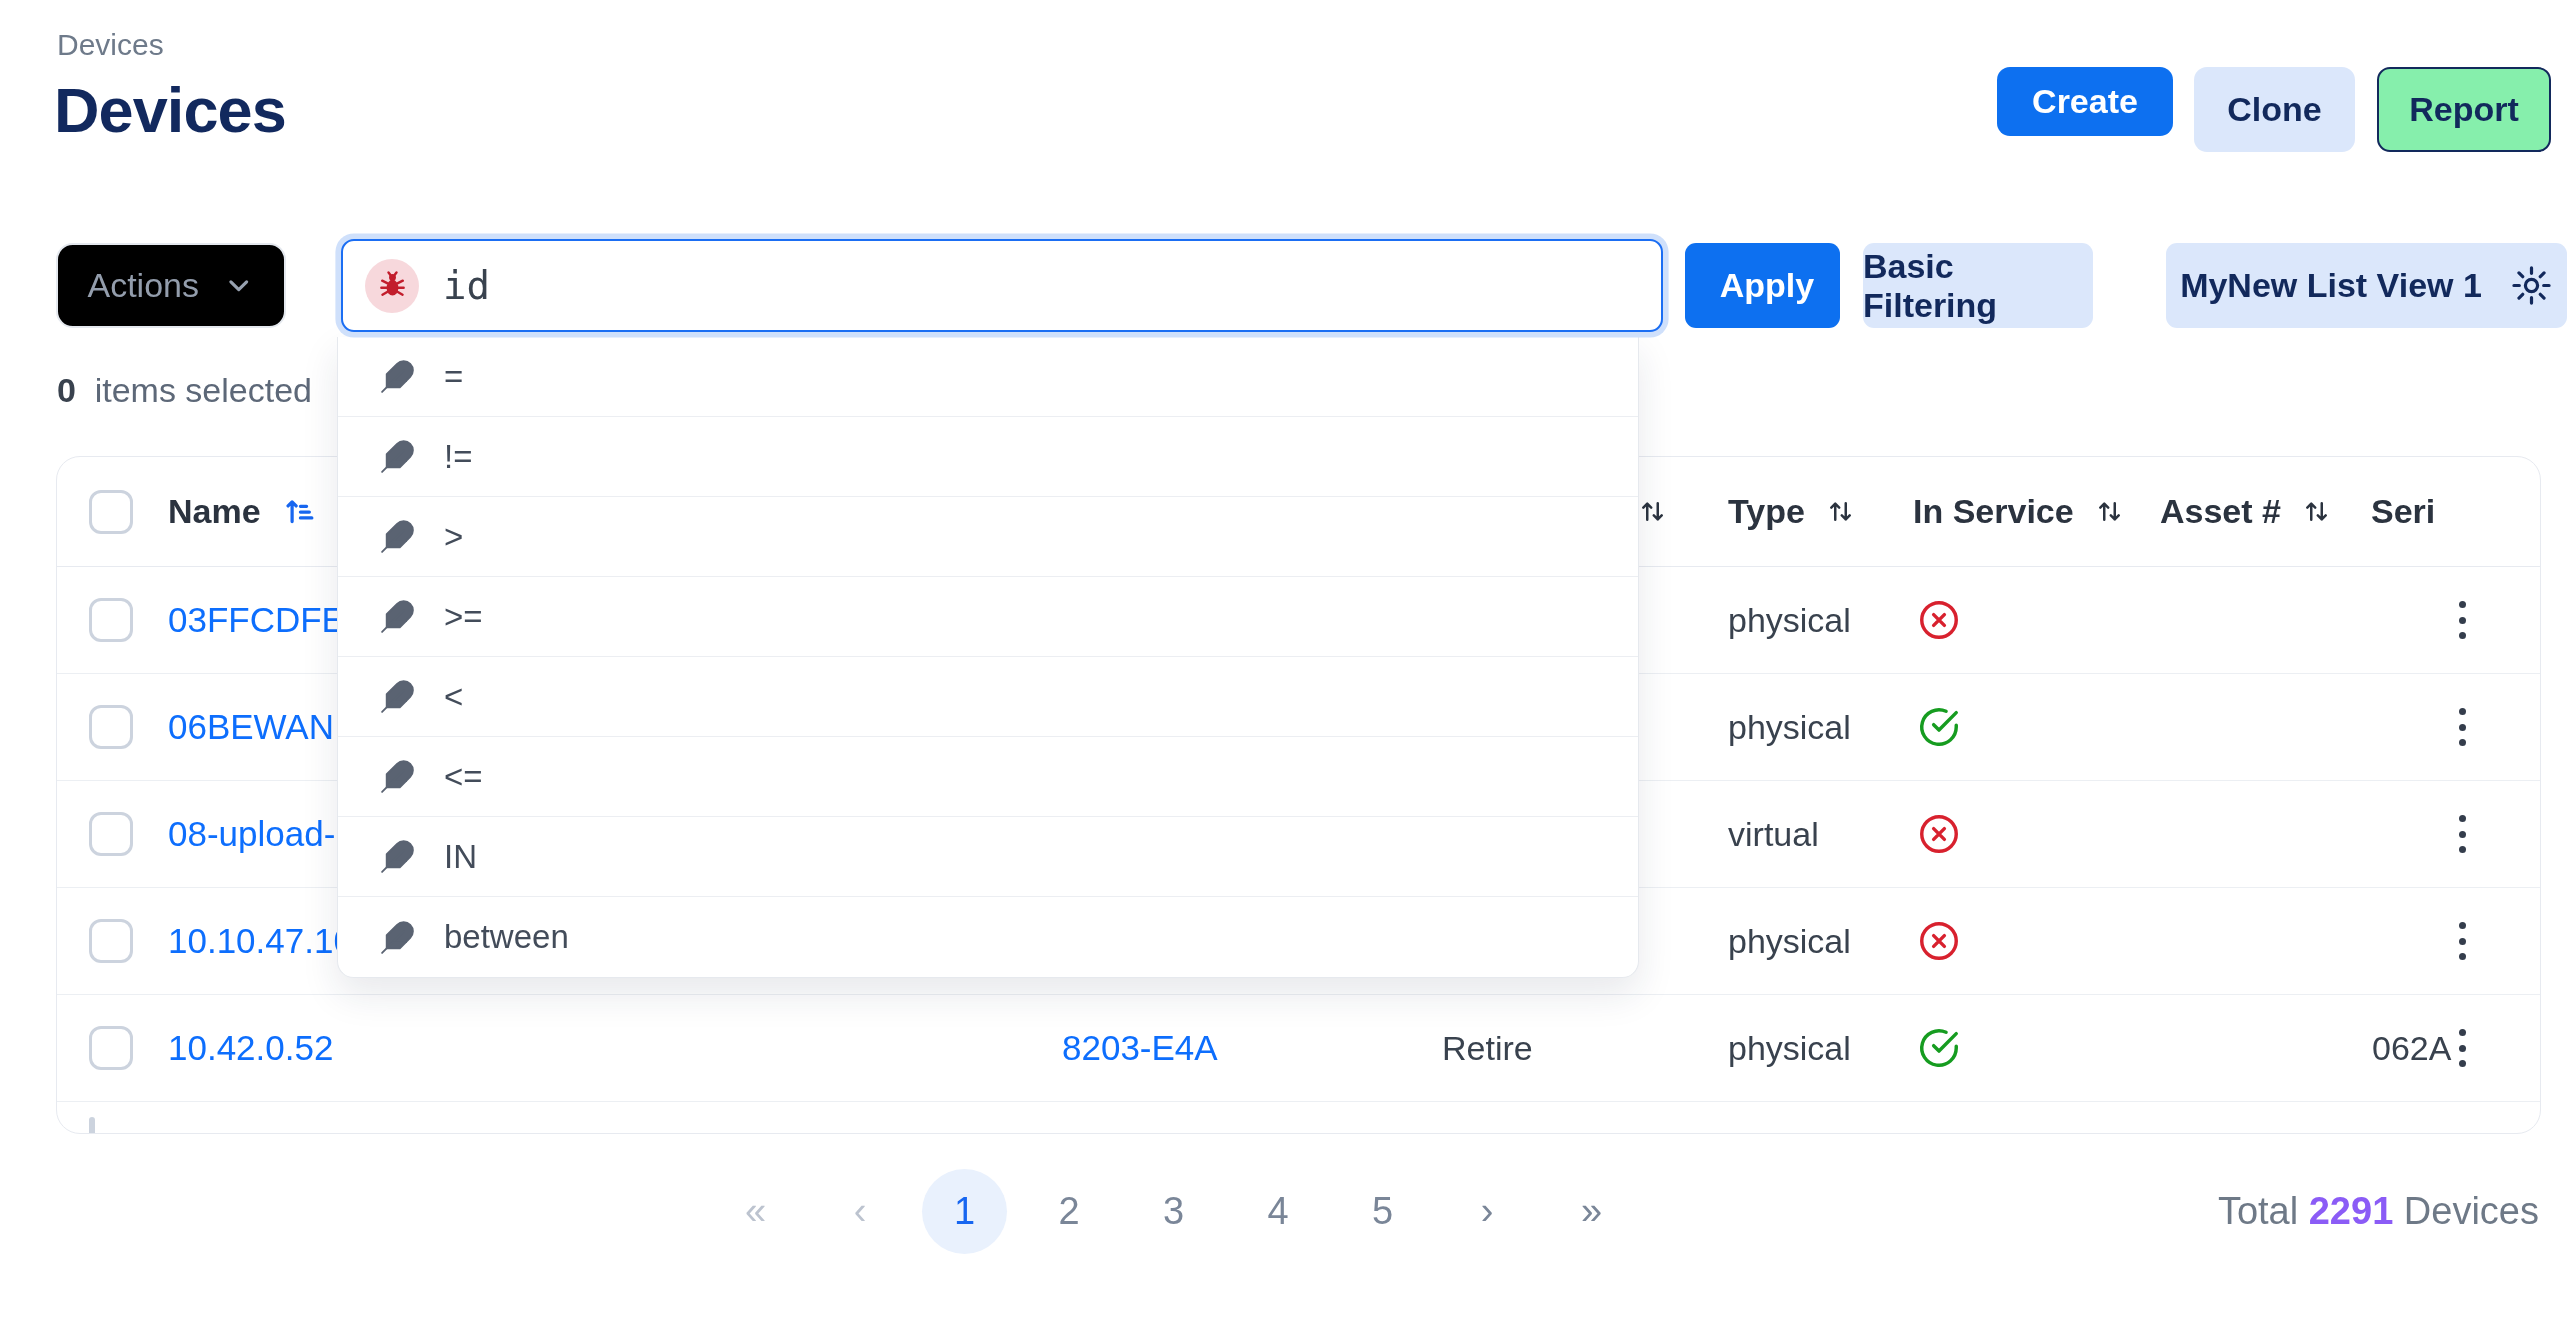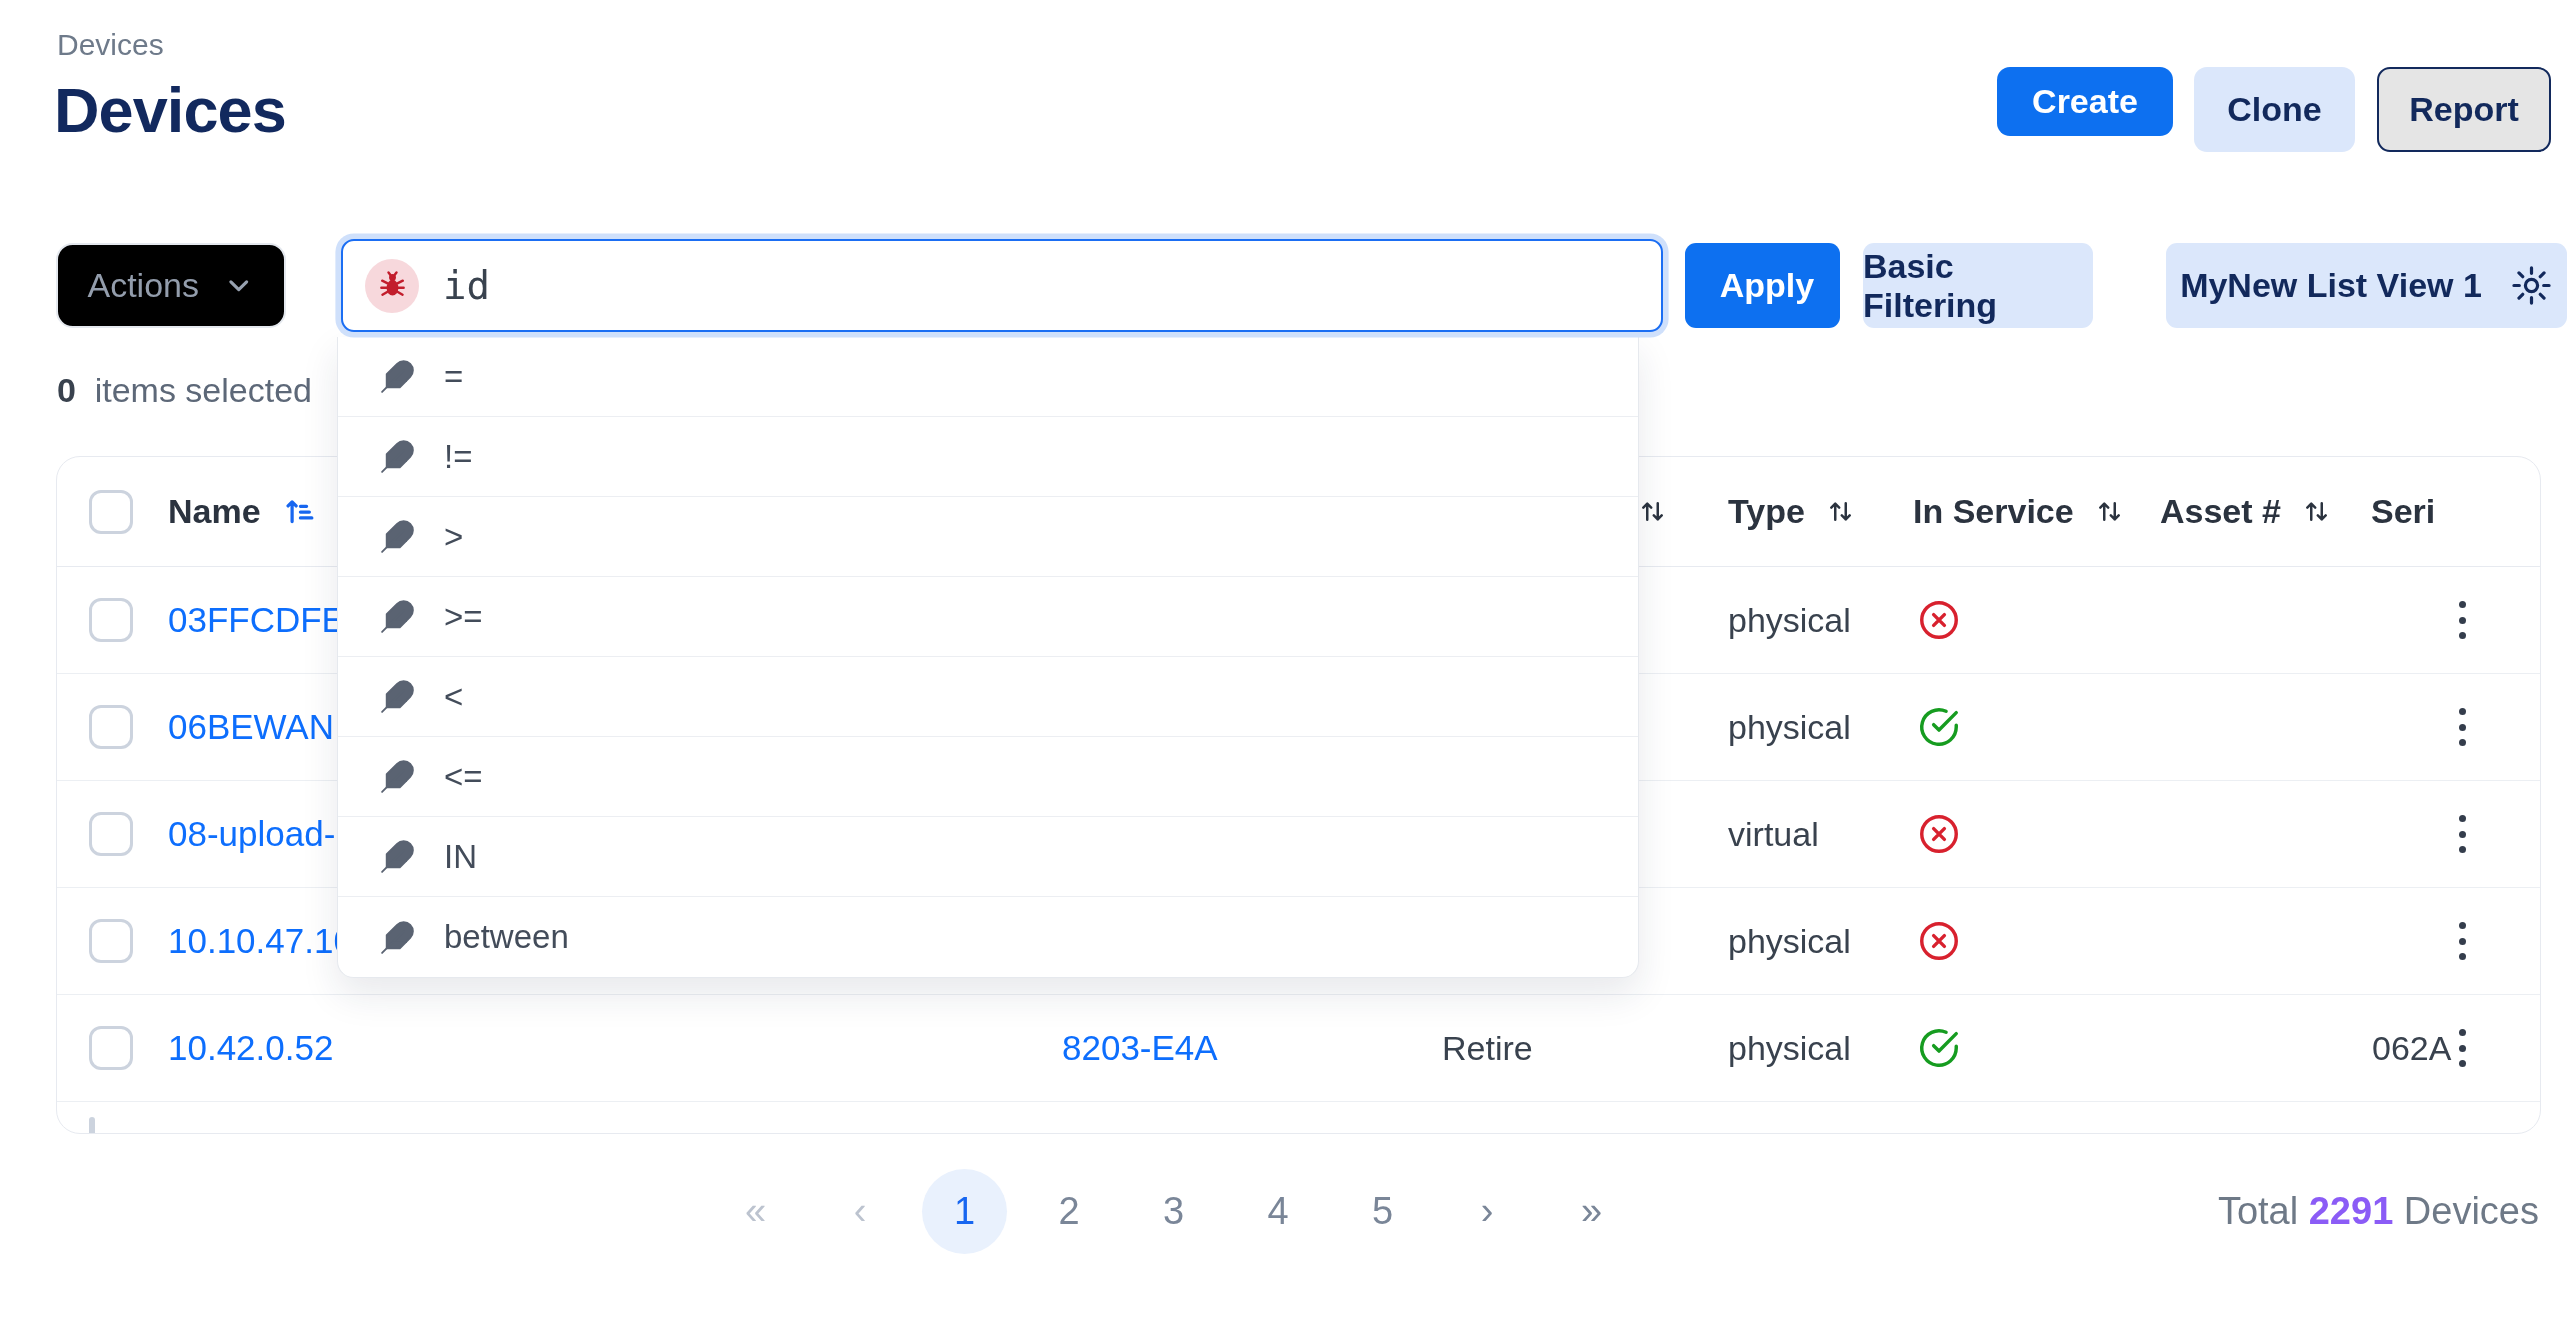--- a/index.html
+++ b/index.html
@@ -6,21 +6,21 @@
   body{font-family:"Liberation Sans","DejaVu Sans",sans-serif;color:#2b333f;}
   .page{position:relative;width:2576px;height:1336px;background:#fff;overflow:hidden;}
 
   
   .breadcrumb{position:absolute;left:57px;top:28px;font-size:30px;color:#6e7a8a;}
   .page-title{position:absolute;left:54px;top:74px;font-size:63px;font-weight:800;color:#12295e;letter-spacing:-0.9px;}
 
   .btn{display:flex;align-items:center;justify-content:center;box-sizing:border-box;cursor:pointer;border-radius:13px;font-size:34px;font-weight:700;}
   .btn-primary{background:#0d70f0;color:#fff;}
   .btn-soft{background:#dbe7fb;color:#12295c;}
-  .btn-outline{background:#e5e5e5;color:#12295c;border:2.8px solid #12295c;}
+  .btn-outline{background:#86efac;color:#12295c;border:2.8px solid #12295c;}
   .btn-create{position:absolute;left:1997px;top:67px;width:176px;height:69px;}
   .btn-clone{position:absolute;left:2194px;top:67px;width:161px;height:85px;}
   .btn-report{position:absolute;left:2377px;top:67px;width:174px;height:85px;}
 
   
   .btn-actions{position:absolute;left:56px;top:243px;width:230px;height:85px;background:#000000;
     border:2.3px solid #e4e8ee;border-radius:16.7px;color:#939dac;font-size:34px;font-weight:400;
     display:flex;align-items:center;justify-content:center;gap:24px;cursor:pointer;box-sizing:border-box;}
   .filter-box{position:absolute;left:341px;top:239px;width:1322px;height:93px;background:#fff;
     border:2.8px solid #1b6ef3;border-radius:13px;box-sizing:border-box;

